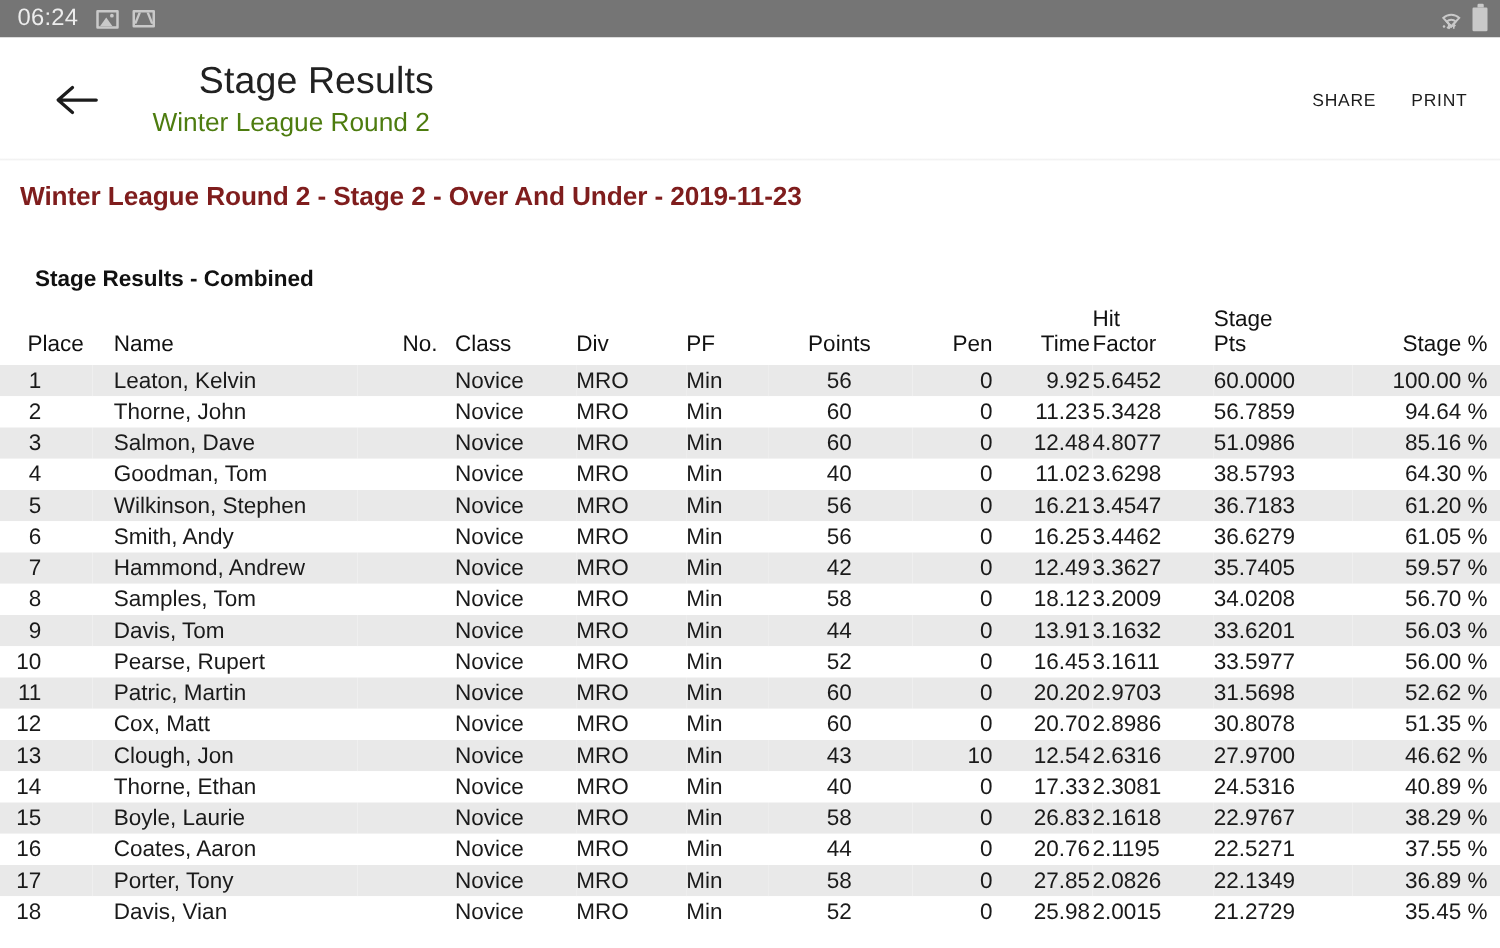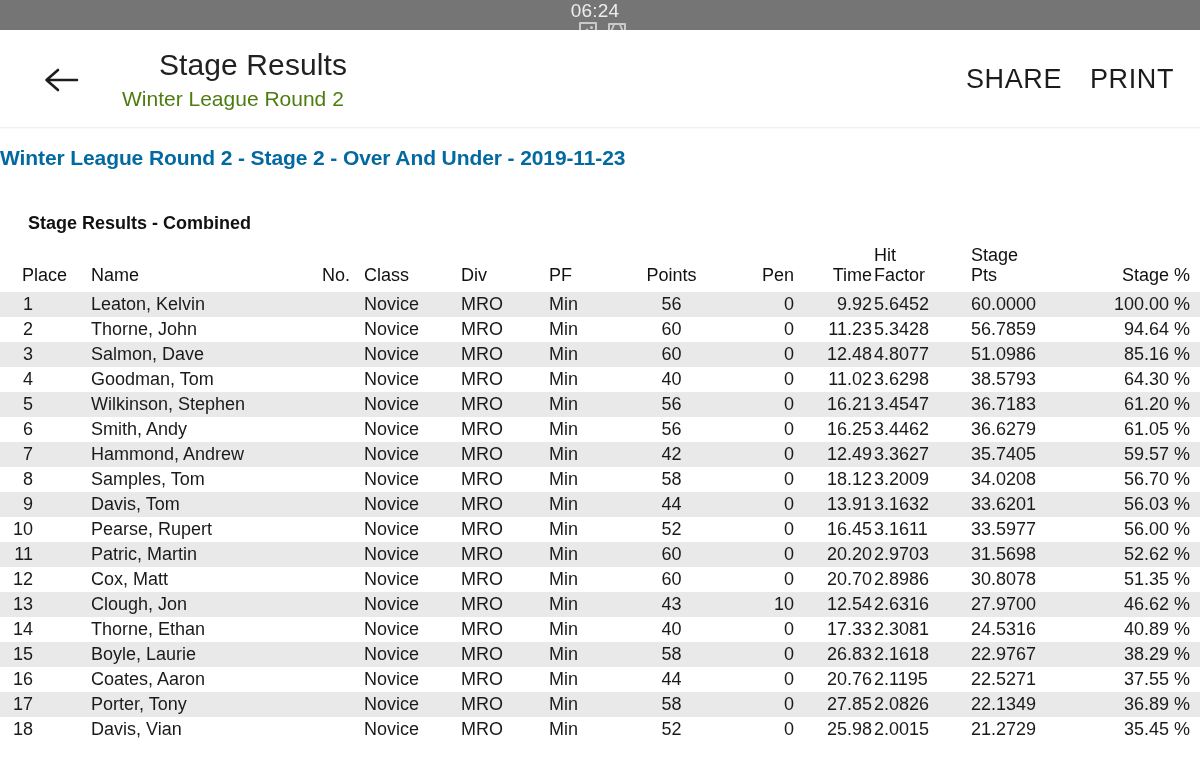--- a/index.html
+++ b/index.html
@@ -13,21 +13,20 @@
   }
 
   
   .status-bar {
     height: 30px;
     background: #757575;
     display: flex;
     align-items: center;
     padding: 0 10px 0 14px;
     color: #e8e8e8;
-    flex-direction: column;
   }
   .status-clock {
     font-size: 19px;
     letter-spacing: 0.2px;
     color: #ededed;
     margin-right: 14px;
   }
   .status-left-icons { display: flex; align-items: center; gap: 11px; }
   .status-spacer { flex: 1; }
   .status-right-icons { display: flex; align-items: center; gap: 6px; }
@@ -128,34 +127,34 @@
     margin-left: 37px;
   }
   .app-subtitle {
     font-size: 21px;
     color: #4d7c0f;
     line-height: 1.3;
     margin-top: 2px;
   }
   .app-actions { display: flex; align-items: center; gap: 20px; }
   .app-action {
-    font-size: 27px;
+    font-size: 14px;
     color: #1c1c1c;
     letter-spacing: 0.6px;
     cursor: pointer;
     padding: 6px 4px;
   }
 
   
   .page-body { padding: 0 0 0 0; }
   .report-title {
     font-size: 21px;
     font-weight: bold;
-    color: #0369a1;
-    padding: 17px 0 0 0;
+    color: #7f1d1d;
+    padding: 17px 0 0 16px;
     letter-spacing: -0.1px;
   }
   .section-title {
     font-size: 18px;
     font-weight: bold;
     color: #111111;
     padding: 43px 0 0 28px;
   }
 
   

